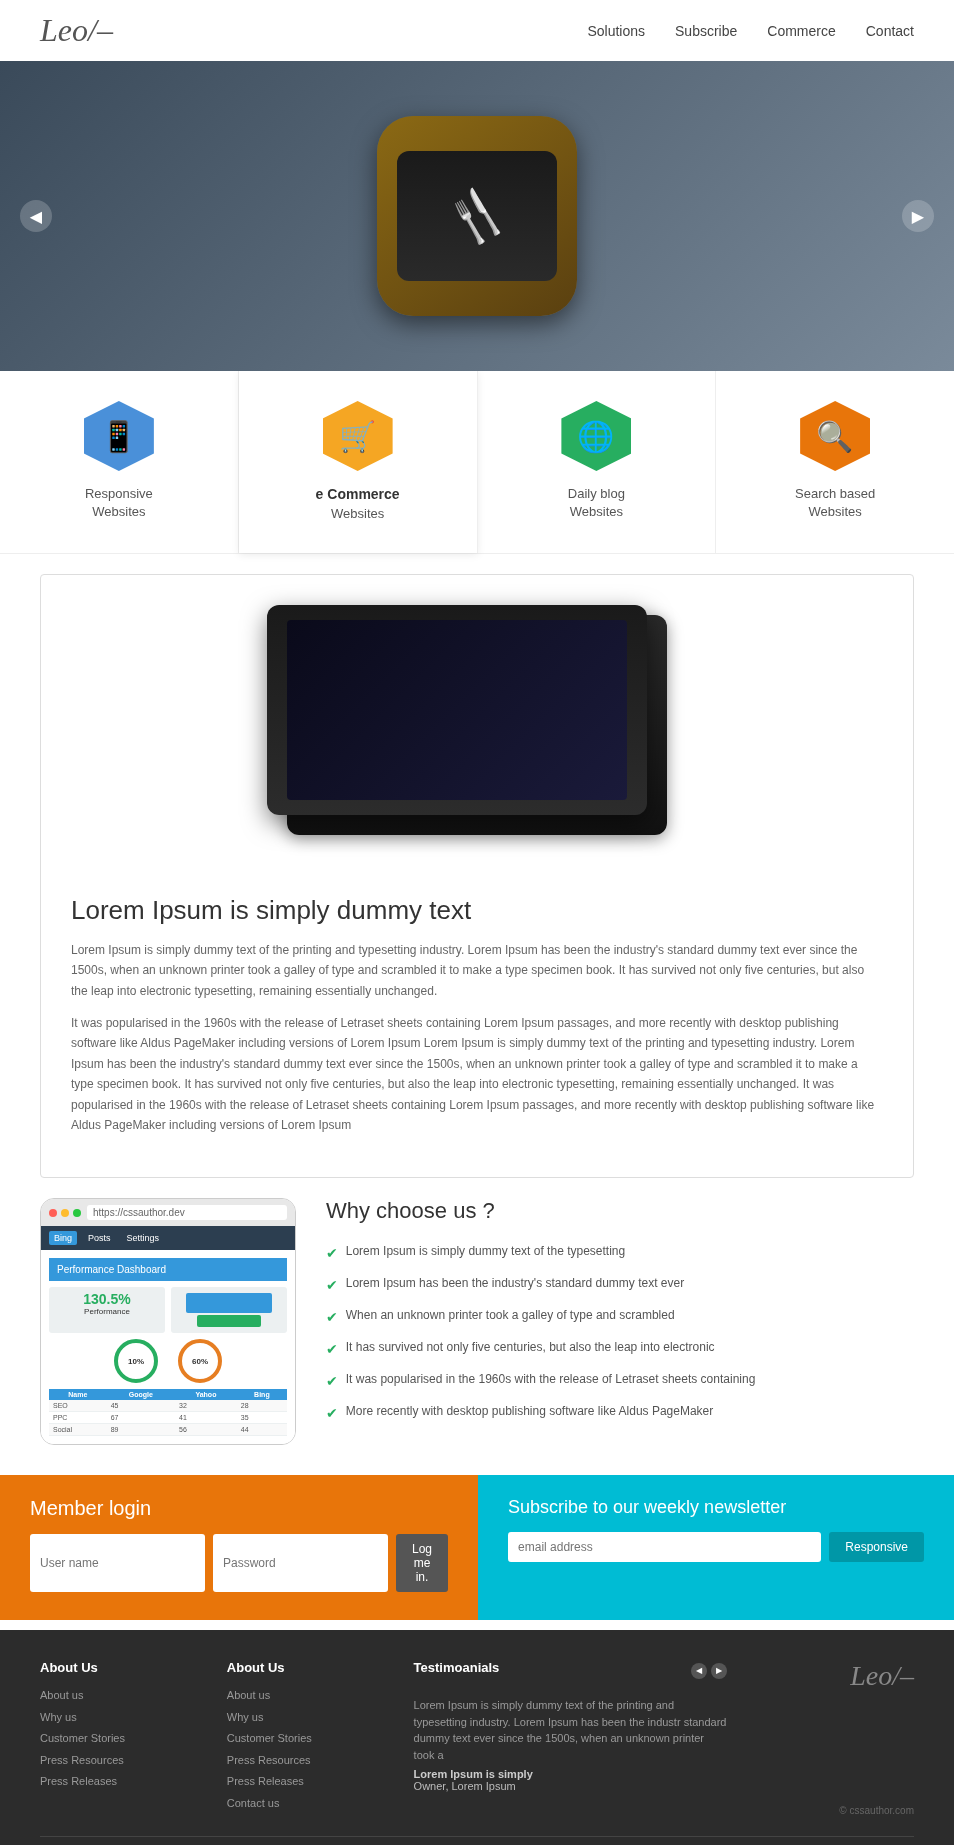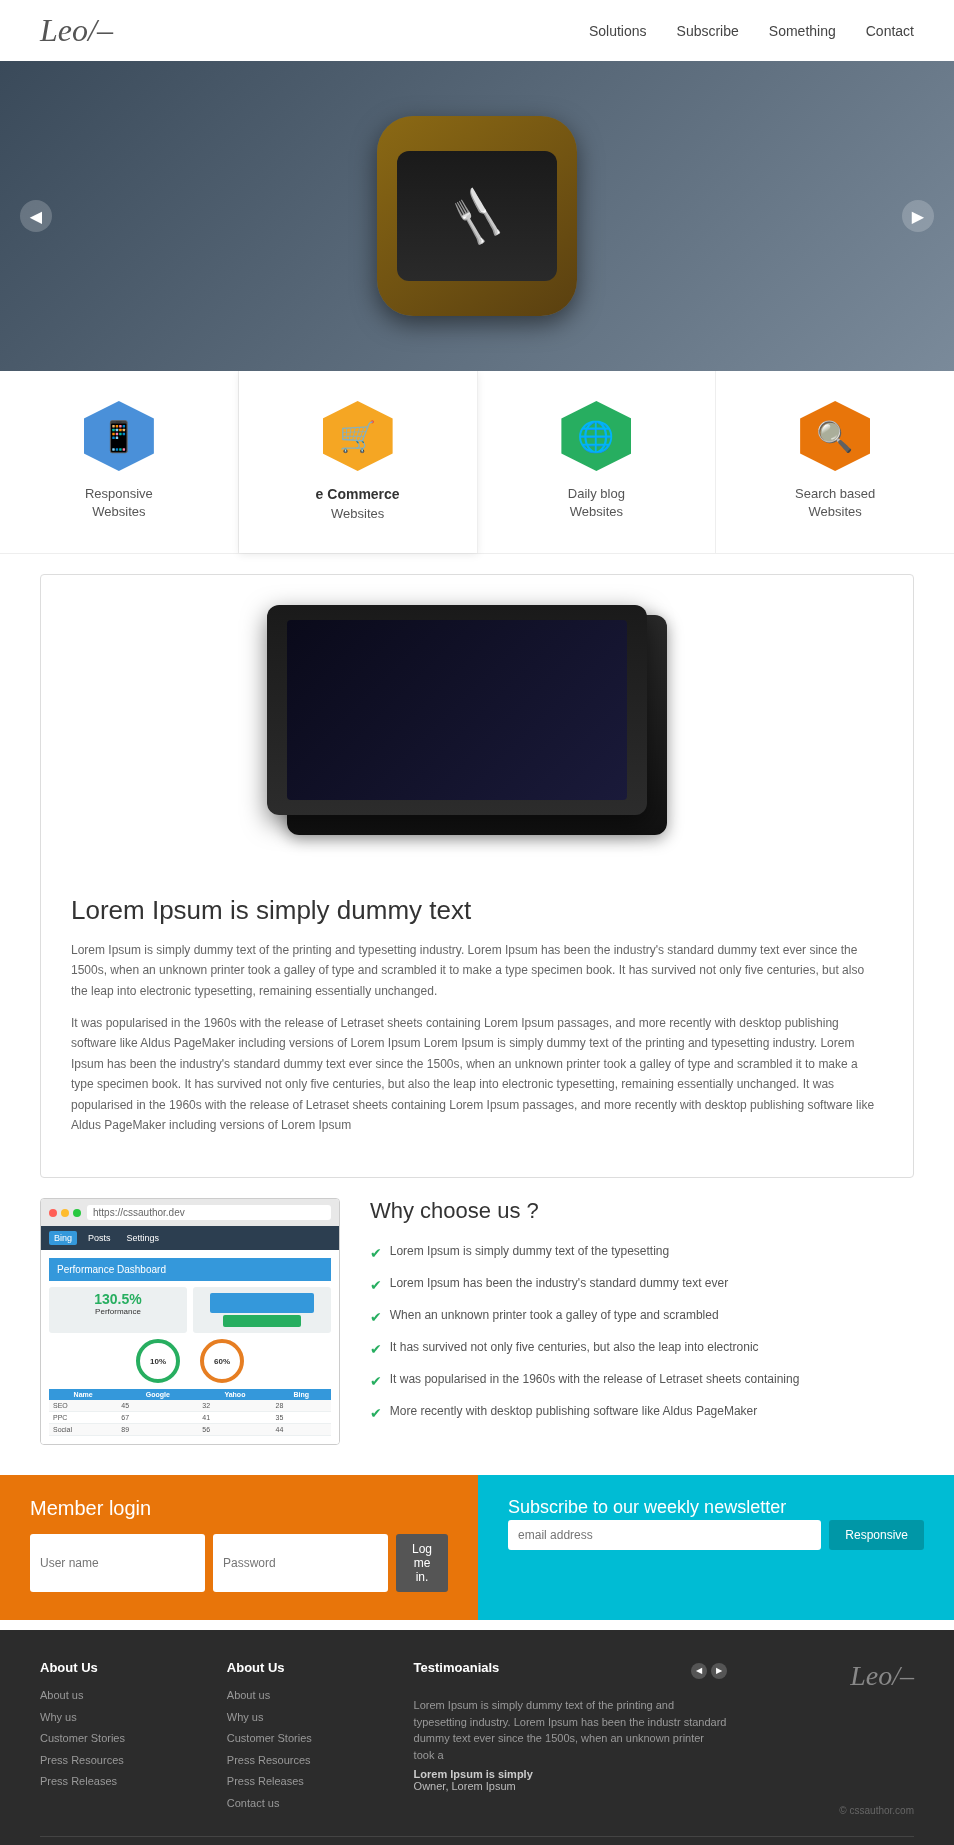--- a/index.html
+++ b/index.html
@@ -203,24 +203,24 @@
     }
 
     
     .why-section {
       display: flex;
       gap: 30px;
       margin: 20px 40px 30px;
       align-items: flex-start;
     }
     .browser-mockup {
-      width: 300px;
+      width: 256px;
       flex-shrink: 0;
       border: 1px solid #ccc;
-      border-radius: 4px;
+      border-radius: 14px;
       overflow: hidden;
     }
     .browser-bar {
       background: #e8e8e8;
       padding: 6px 8px;
       display: flex;
       align-items: center;
       gap: 6px;
     }
     .browser-dots {
@@ -387,21 +387,21 @@
       cursor: pointer;
     }
     .cta-newsletter {
       flex: 1;
       background: #00bcd4;
       padding: 22px 30px 28px;
     }
     .cta-newsletter h3 {
       color: #fff;
       font-size: 18px;
-      margin-bottom: 2px;
+      margin-bottom: 14px;
       font-weight: 400;
     }
     .cta-newsletter-form {
       display: flex;
       gap: 8px;
     }
     .btn-subscribe {
       background: #0097a7;
       color: #fff;
       border: none;
@@ -499,21 +499,21 @@
     }
   </style>
 </head>
 <body>
 
 <div class="header">
   <div class="logo">Leo/–</div>
   <nav>
     <a href="#">Solutions</a>
     <a href="#">Subscribe</a>
-    <a href="#">Something</a>
+    <a href="#">Commerce</a>
     <a href="#">Contact</a>
   </nav>
 </div>
 
 <div class="hero">
   <div class="hero-arrow hero-arrow-left">◀</div>
   <div class="hero-content">
     <div class="hero-icon-wrapper">
       <div class="hero-icon-inner">
         <span class="spatula">🍴</span>

